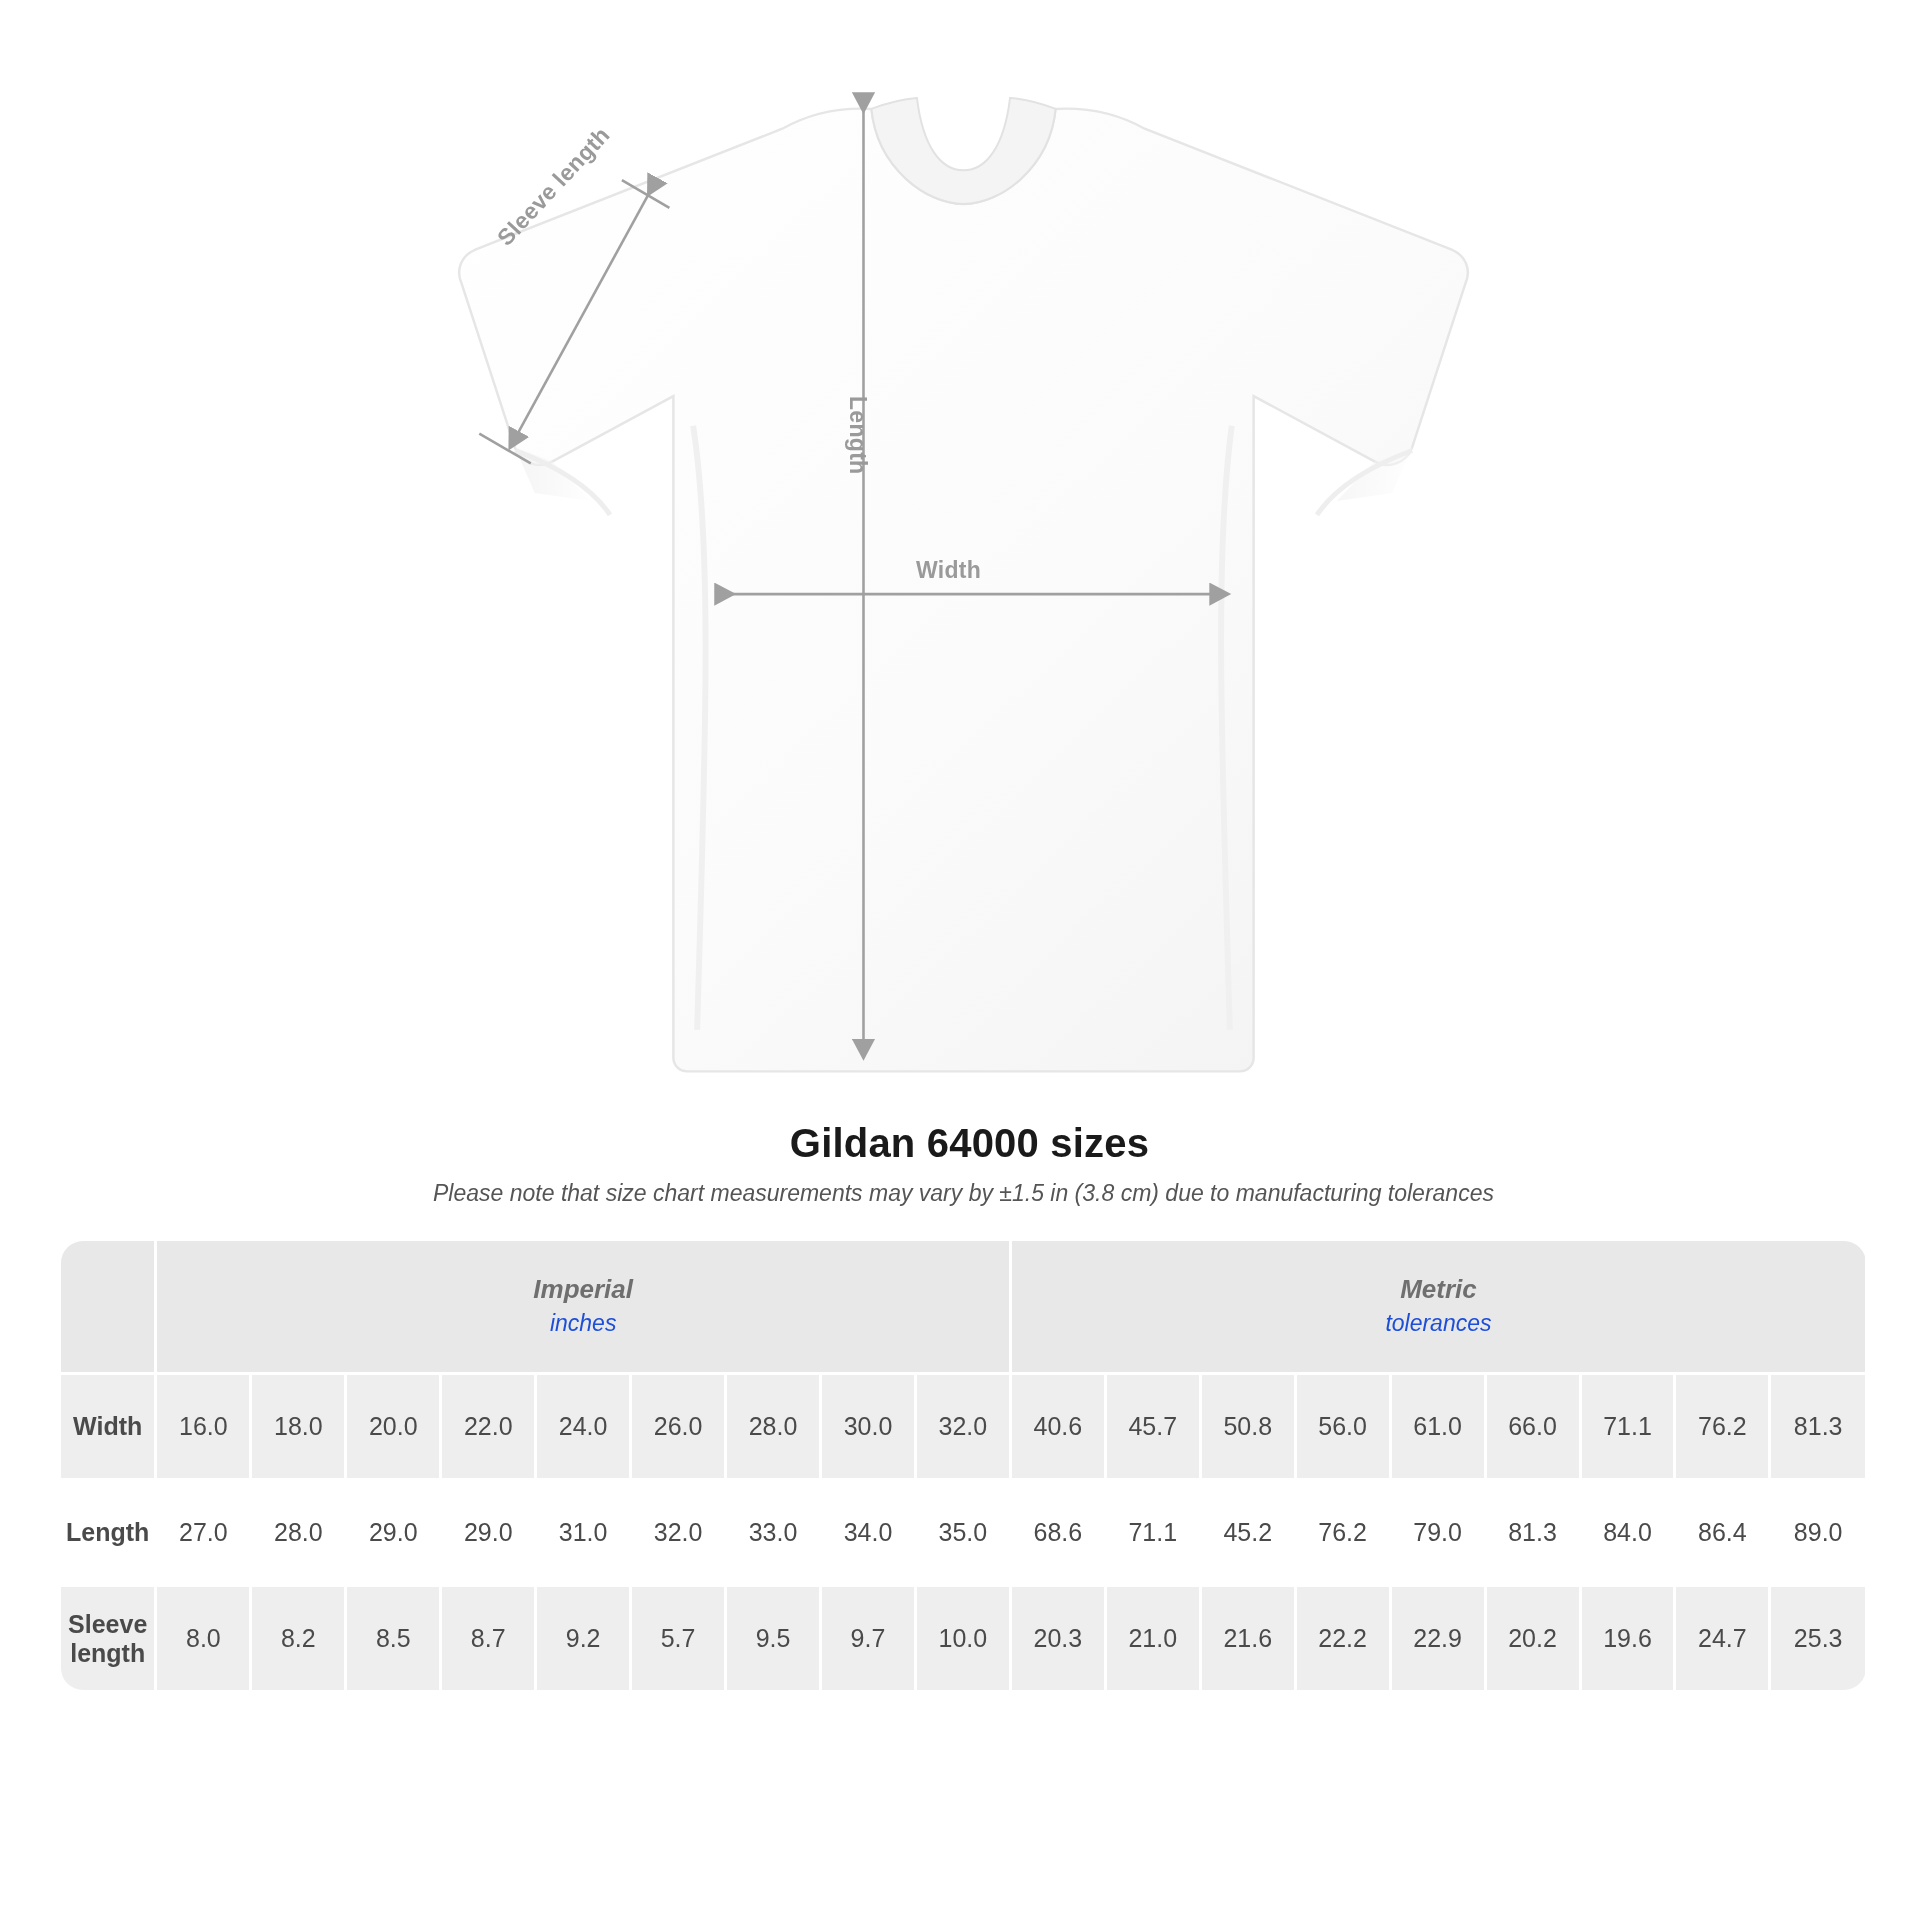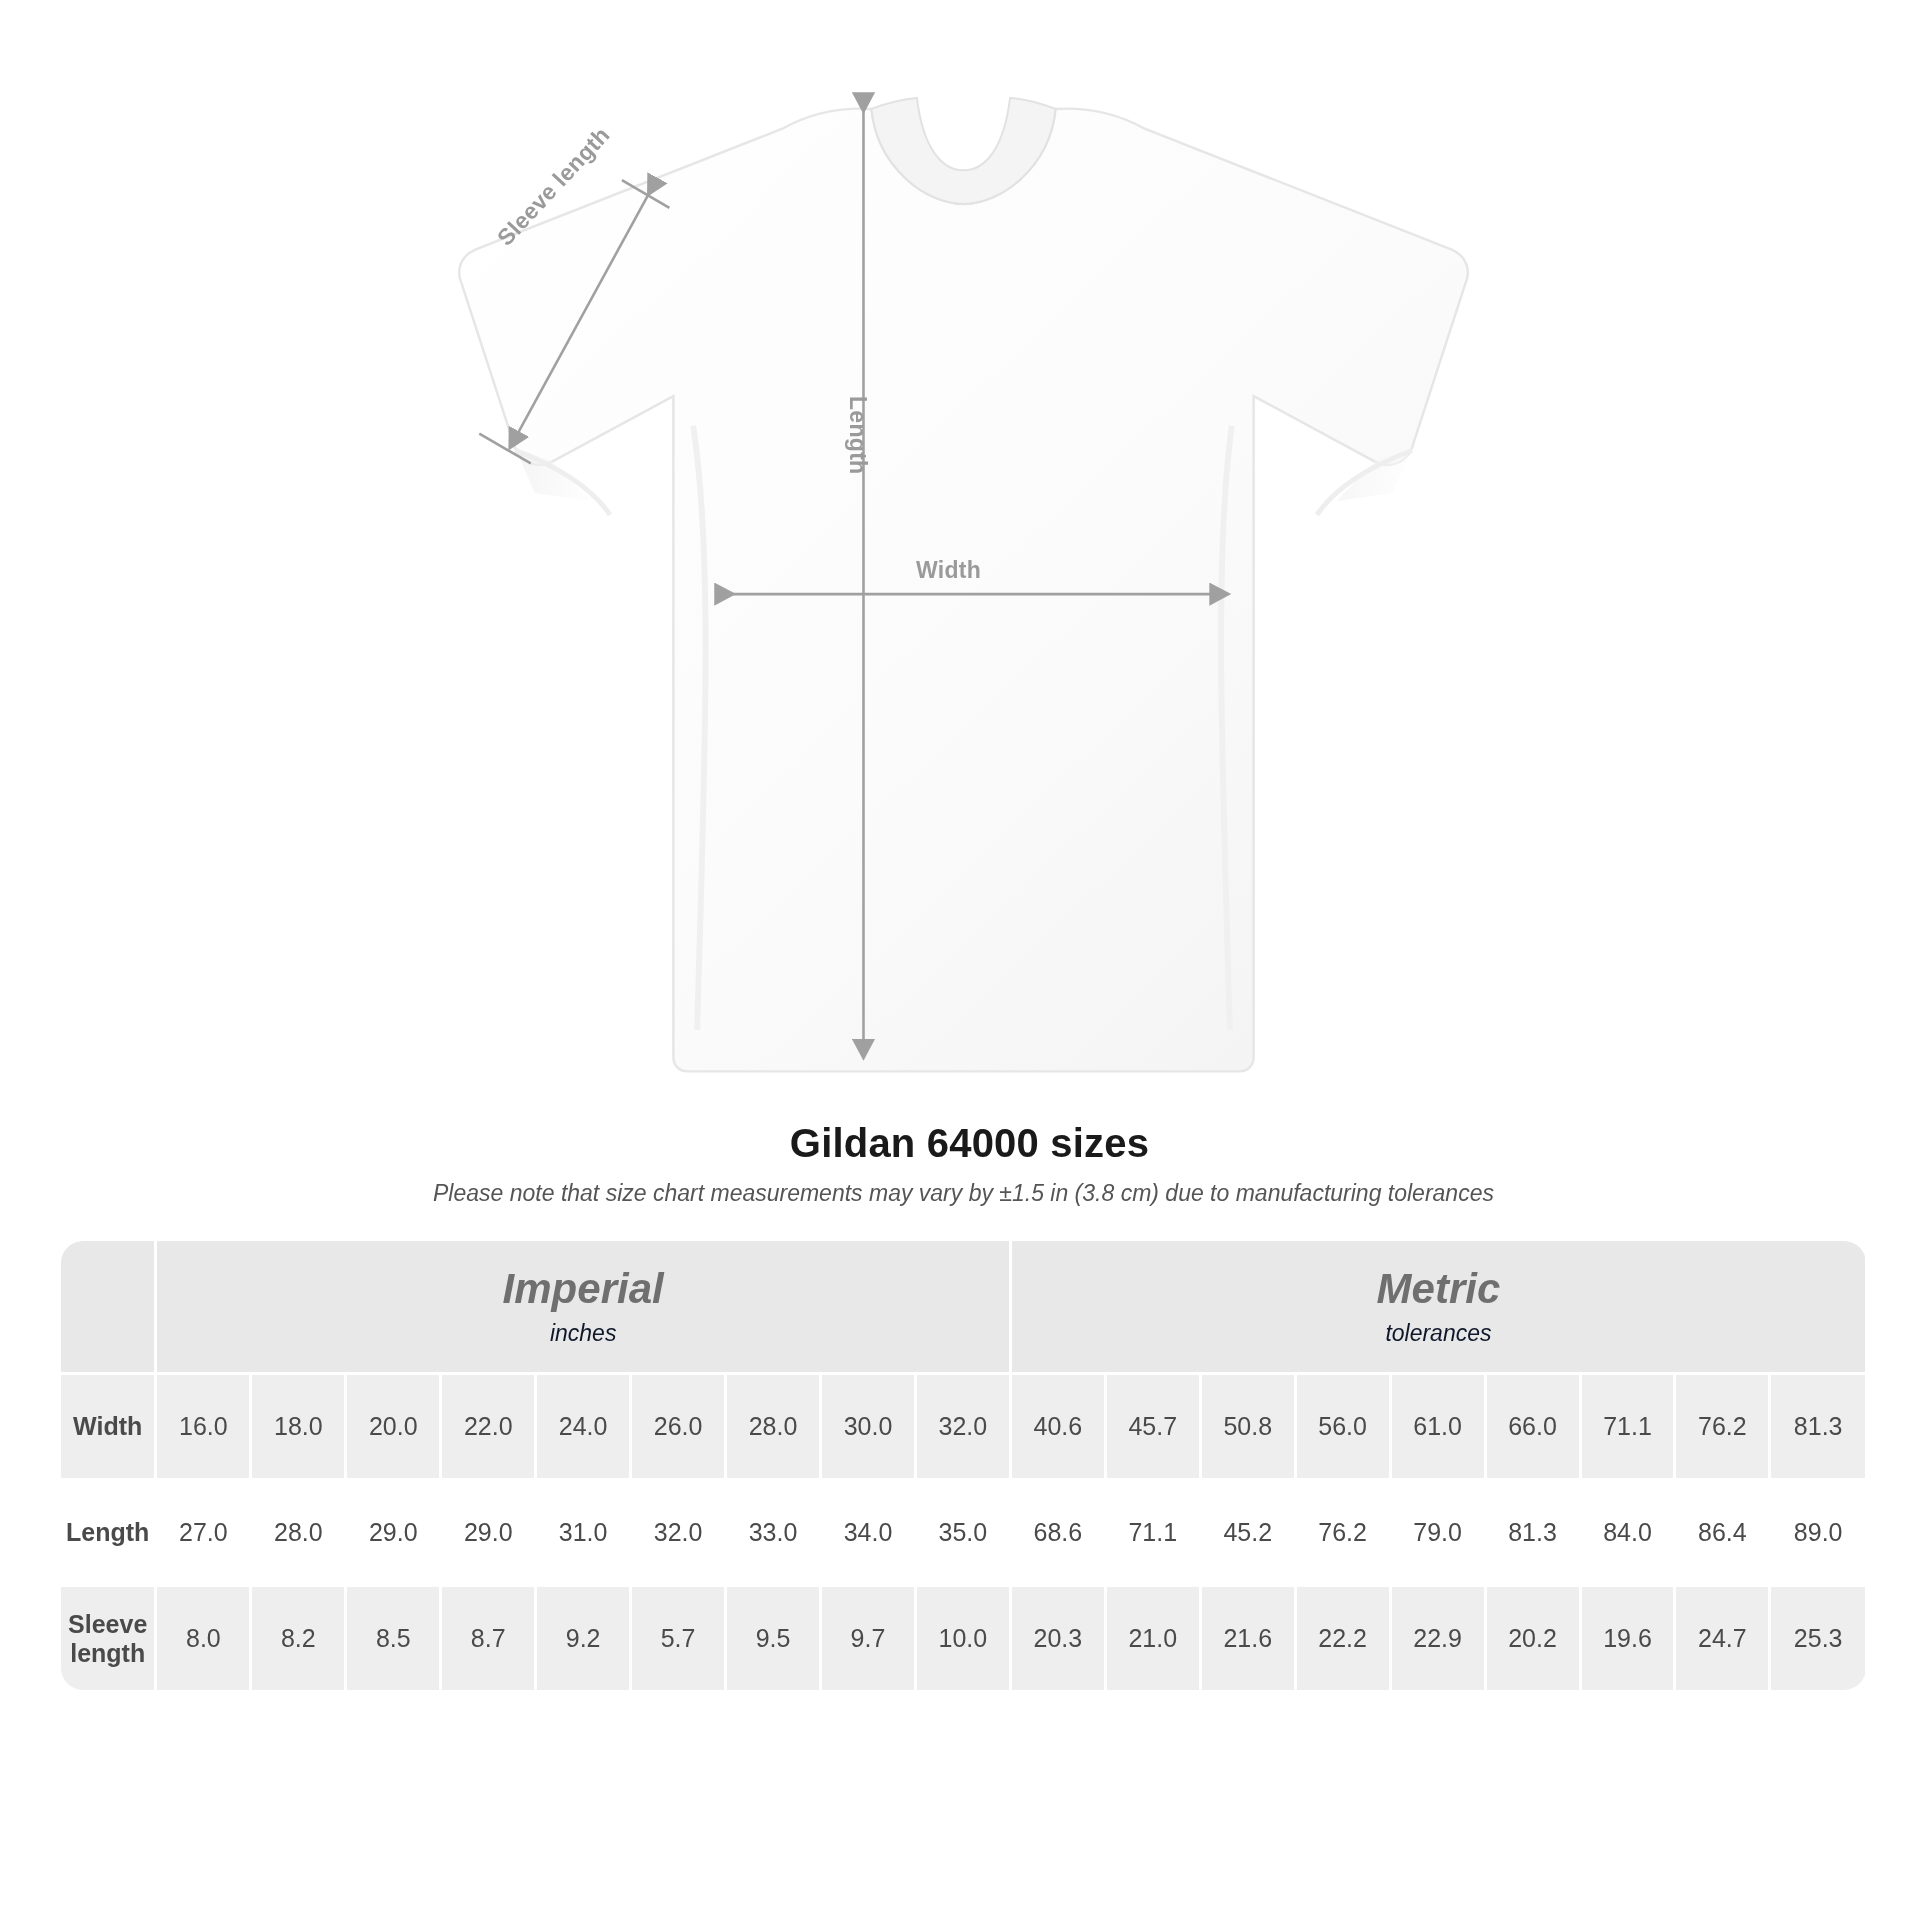--- a/index.html
+++ b/index.html
@@ -97,30 +97,30 @@
     color: #4a4a4a;
     border: 0;
     padding: 0;
   }
   .unit-row td {
     background: #e8e8e8;
     height: 131px;
     padding-bottom: 4px;
   }
   .unit-name {
-    font-size: 42px;
+    font-size: 26px;
     font-weight: bold;
     font-style: italic;
     color: #6f6f6f;
     line-height: 1.25;
   }
   .unit-sub {
     font-size: 23px;
     font-style: italic;
-    color: #0f172a;
+    color: #1d4ed8;
     line-height: 1.5;
   }
   .hdr-row td {
     background: #ffffff;
     height: 103px;
     font-weight: bold;
     color: #5a5a5a;
     font-size: 26px;
   }
   .hdr-row td.rowlabel {

